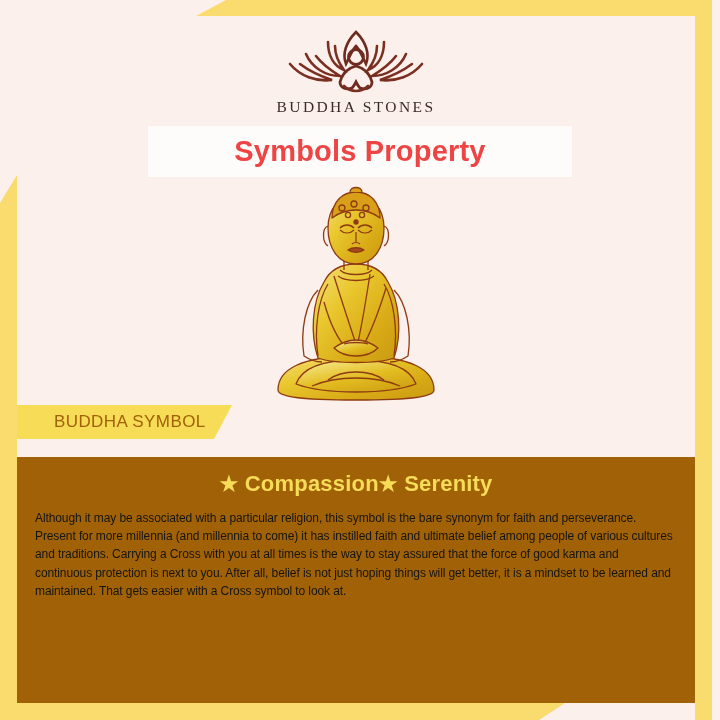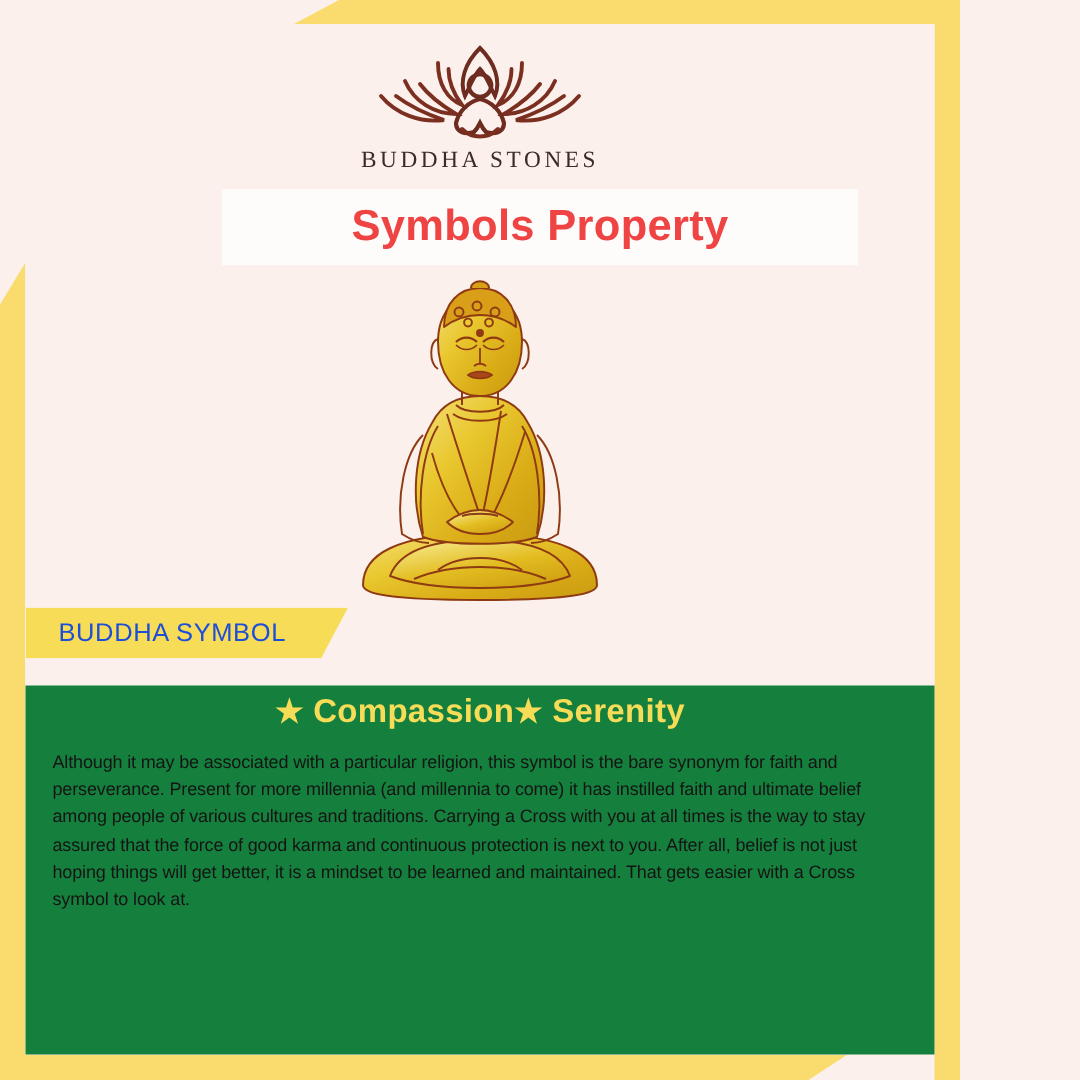--- a/index.html
+++ b/index.html
@@ -4,21 +4,21 @@
 <style>
   html,body{margin:0;padding:0;}
   body{
     width:720px;height:720px;
     font-family:"Liberation Sans", sans-serif;
     background:#fbf0ec;
     overflow:hidden;
   }
   #card{
     position:relative;
-    width:640px;height:720px;
+    width:712px;height:720px;
     background:#fbf0ec;
     overflow:hidden;
   }
 
   
   .deco{position:absolute;background:#fadb6d;}
 
   #deco-top{
     top:0;left:196px;width:524px;height:16px;
     -webkit-clip-path:polygon(30px 0, 100% 0, 100% 100%, 0 100%);
@@ -81,29 +81,29 @@
   
   #symbol-tag{
     position:absolute;left:0;top:389px;
     height:34px;width:215px;
     background:#f7dc58;
     display:flex;align-items:center;
     -webkit-clip-path:polygon(0 0, 100% 0, calc(100% - 18px) 100%, 0 100%);
     clip-path:polygon(0 0, 100% 0, calc(100% - 18px) 100%, 0 100%);
   }
   #symbol-tag-label{
-    color:#1d4ed8;font-size:17px;letter-spacing:0.4px;
-    padding-left:22px;
+    color:#a16207;font-size:17px;letter-spacing:0.4px;
+    padding-left:37px;
   }
 
   
   #content{
     position:absolute;left:0;right:0;top:441px;bottom:0;
-    background:#15803d;
-    padding:4px 10px 0 10px;
+    background:#a16207;
+    padding:14px 10px 0 10px;
     box-sizing:border-box;
   }
   #virtues{
     text-align:center;
     font-size:22px;font-weight:bold;color:#f7dc58;
     margin:0 0 12px 0;
     letter-spacing:0.2px;
   }
   #virtues .star{font-size:21px;}
   #body-text{

